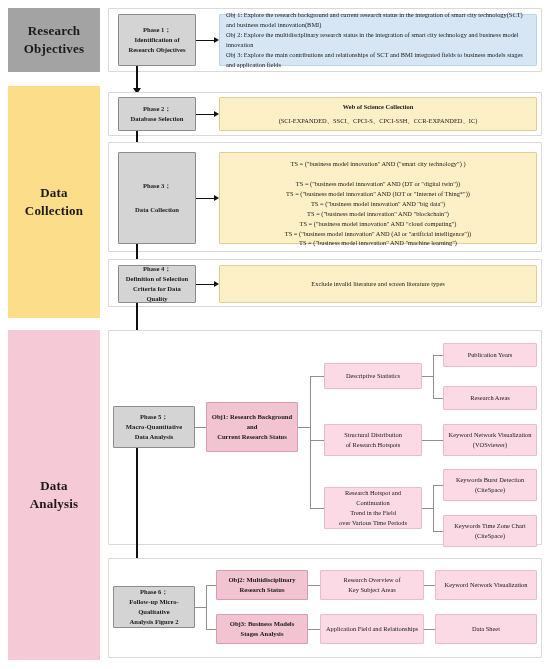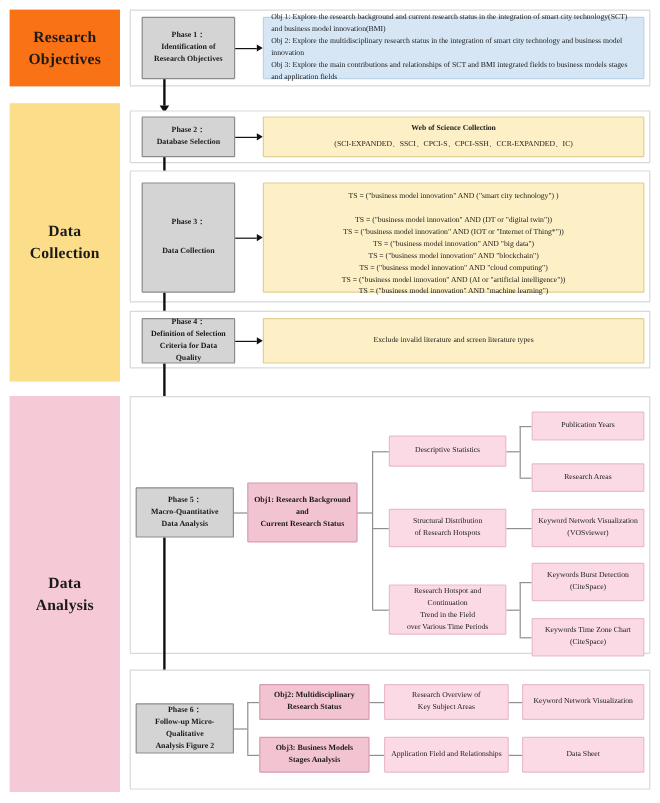--- a/index.html
+++ b/index.html
@@ -26,21 +26,21 @@
   .ln{background:#8f8f8f;}
   .lnk{background:#111;}
   .arrow{width:0;height:0;border-left:4px solid transparent;border-right:4px solid transparent;
          border-top:6px solid #111;}
   .arrow-s{width:0;height:0;border-top:3px solid transparent;border-bottom:3px solid transparent;
            border-left:5px solid #111;}
 </style>
 </head>
 <body>
 
-<div class="abs side" style="left:8px;top:8px;width:92px;height:64px;background:#f97316;align-items:center;">
+<div class="abs side" style="left:8px;top:8px;width:92px;height:64px;background:#a3a3a3;align-items:center;">
   <span style="white-space:pre-line">Research
 Objectives</span>
 </div>
 <div class="abs side" style="left:8px;top:86px;width:92px;height:232px;background:#fbdd8a;">
   <span style="white-space:pre-line">Data
 Collection</span>
 </div>
 <div class="abs side" style="left:8px;top:330px;width:92px;height:330px;background:#f6c9d7;">
   <span style="white-space:pre-line">Data
 Analysis</span>

